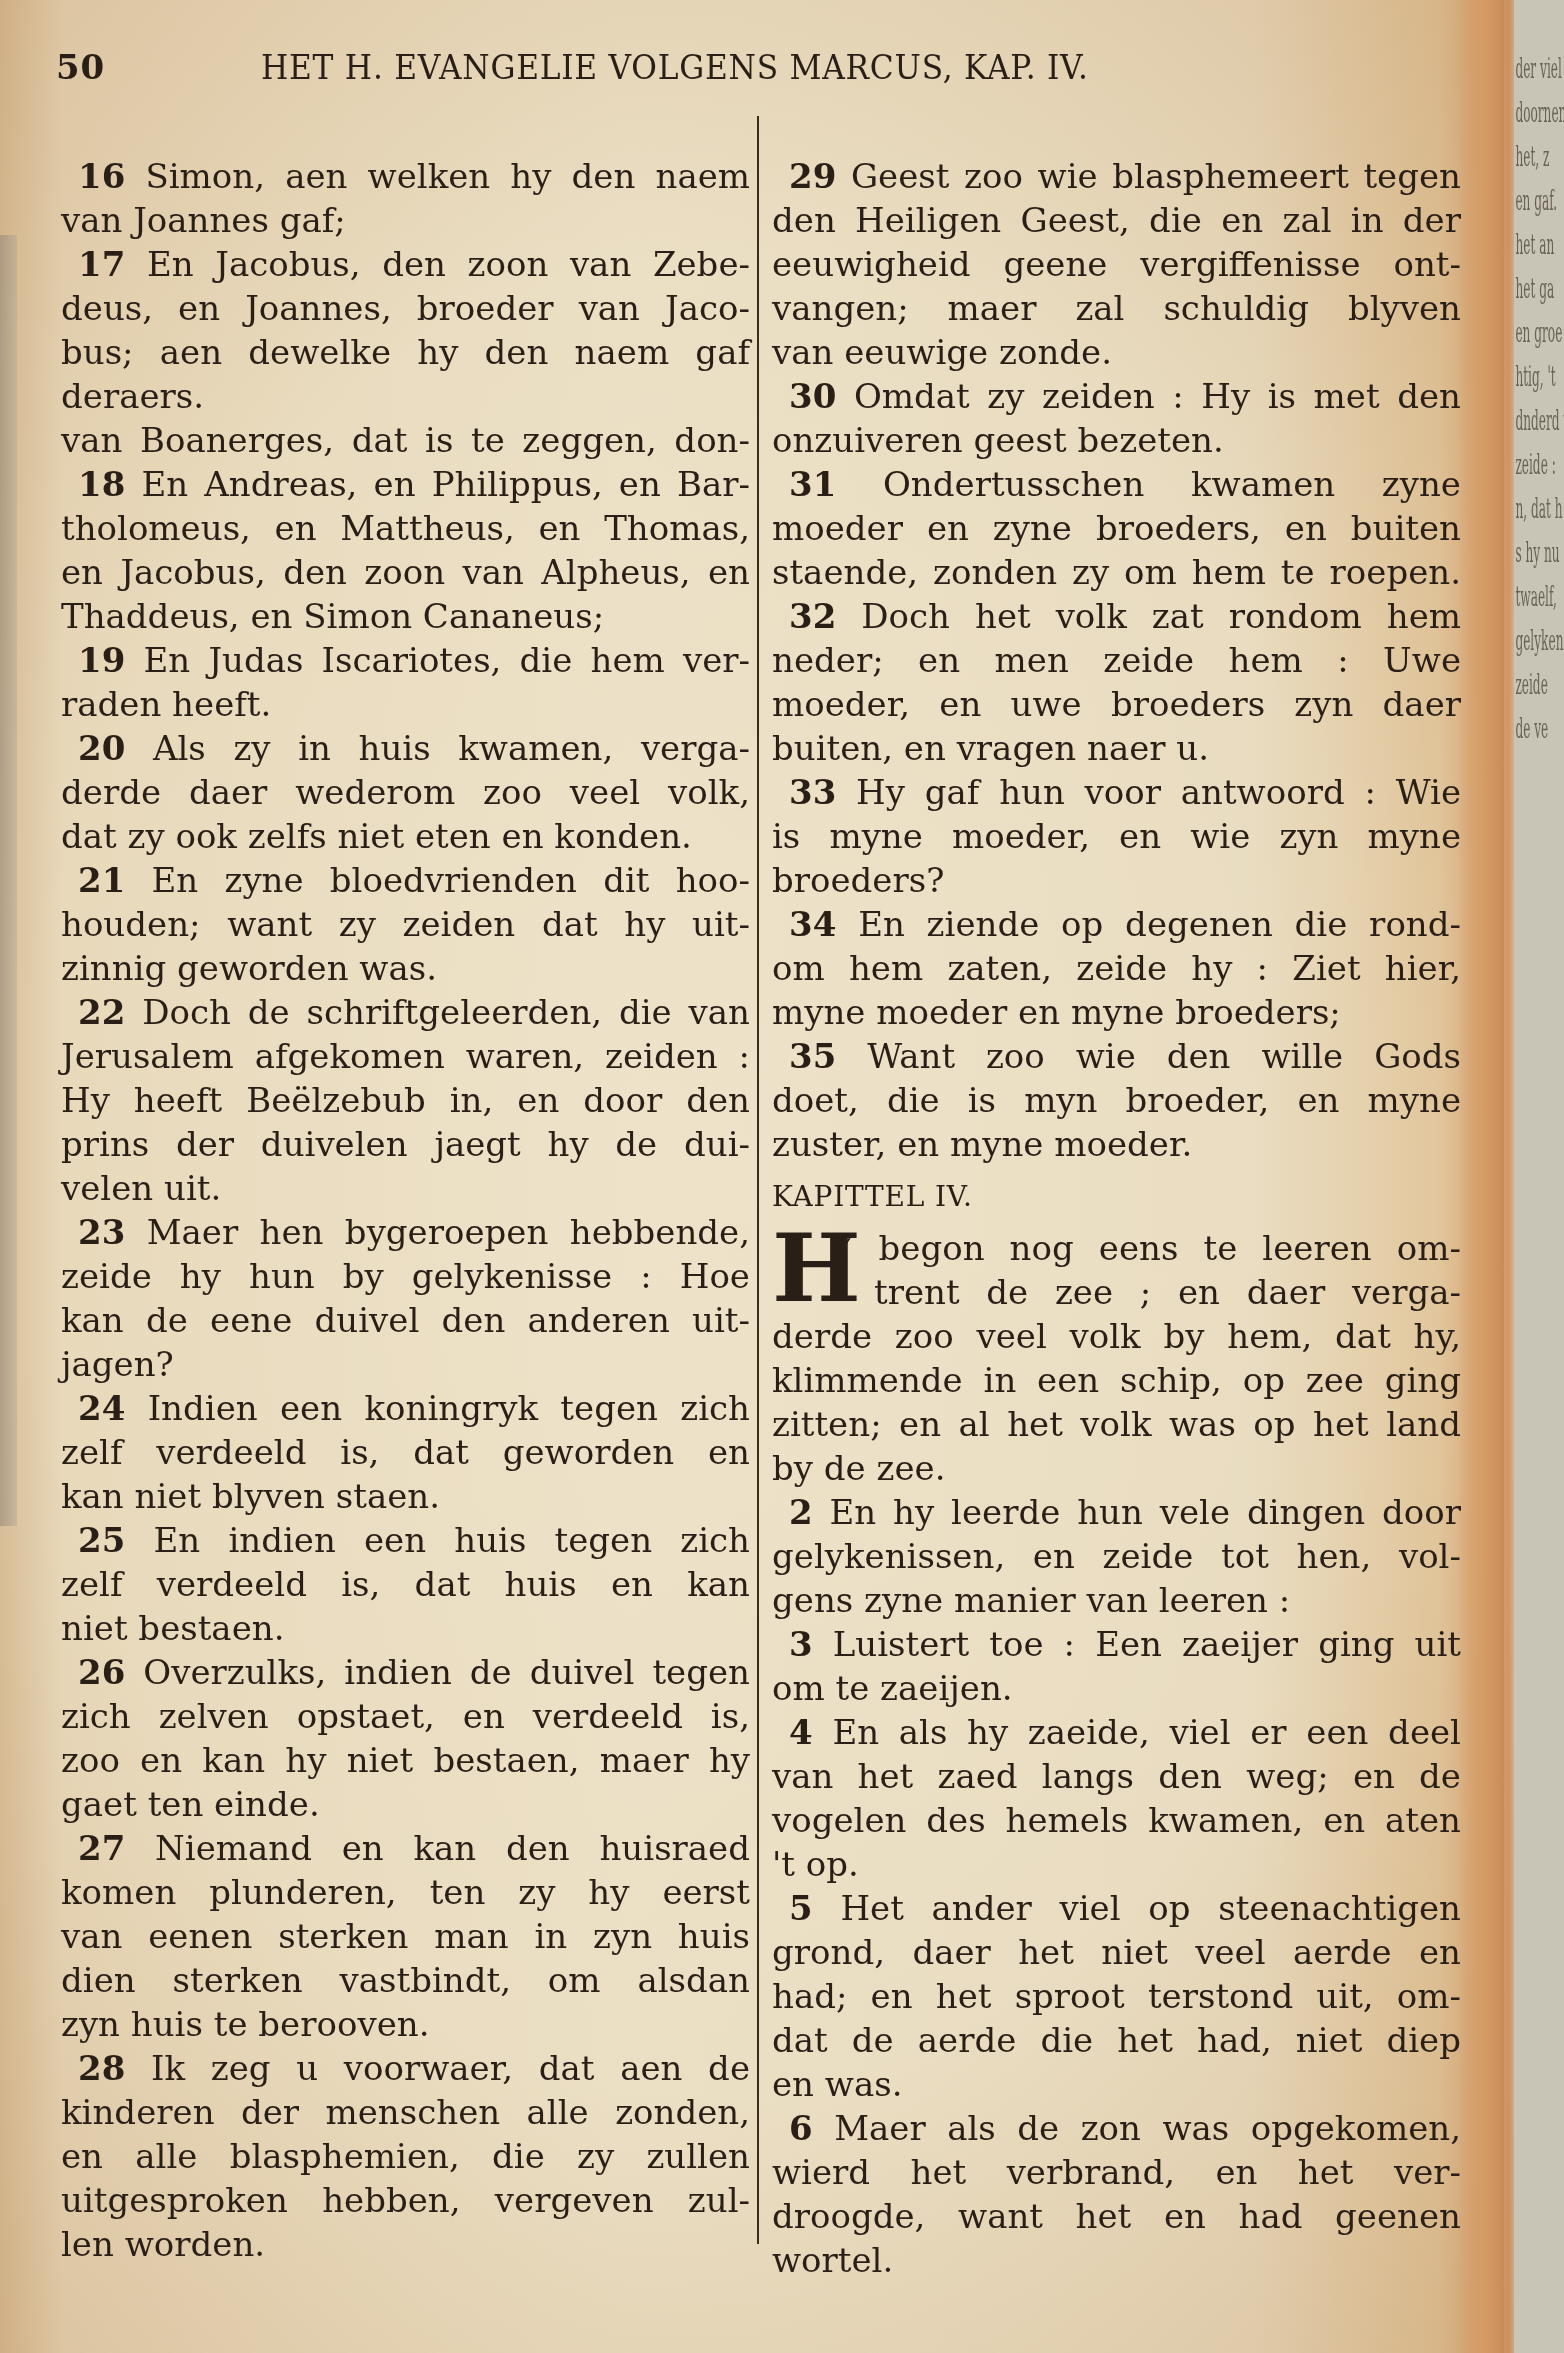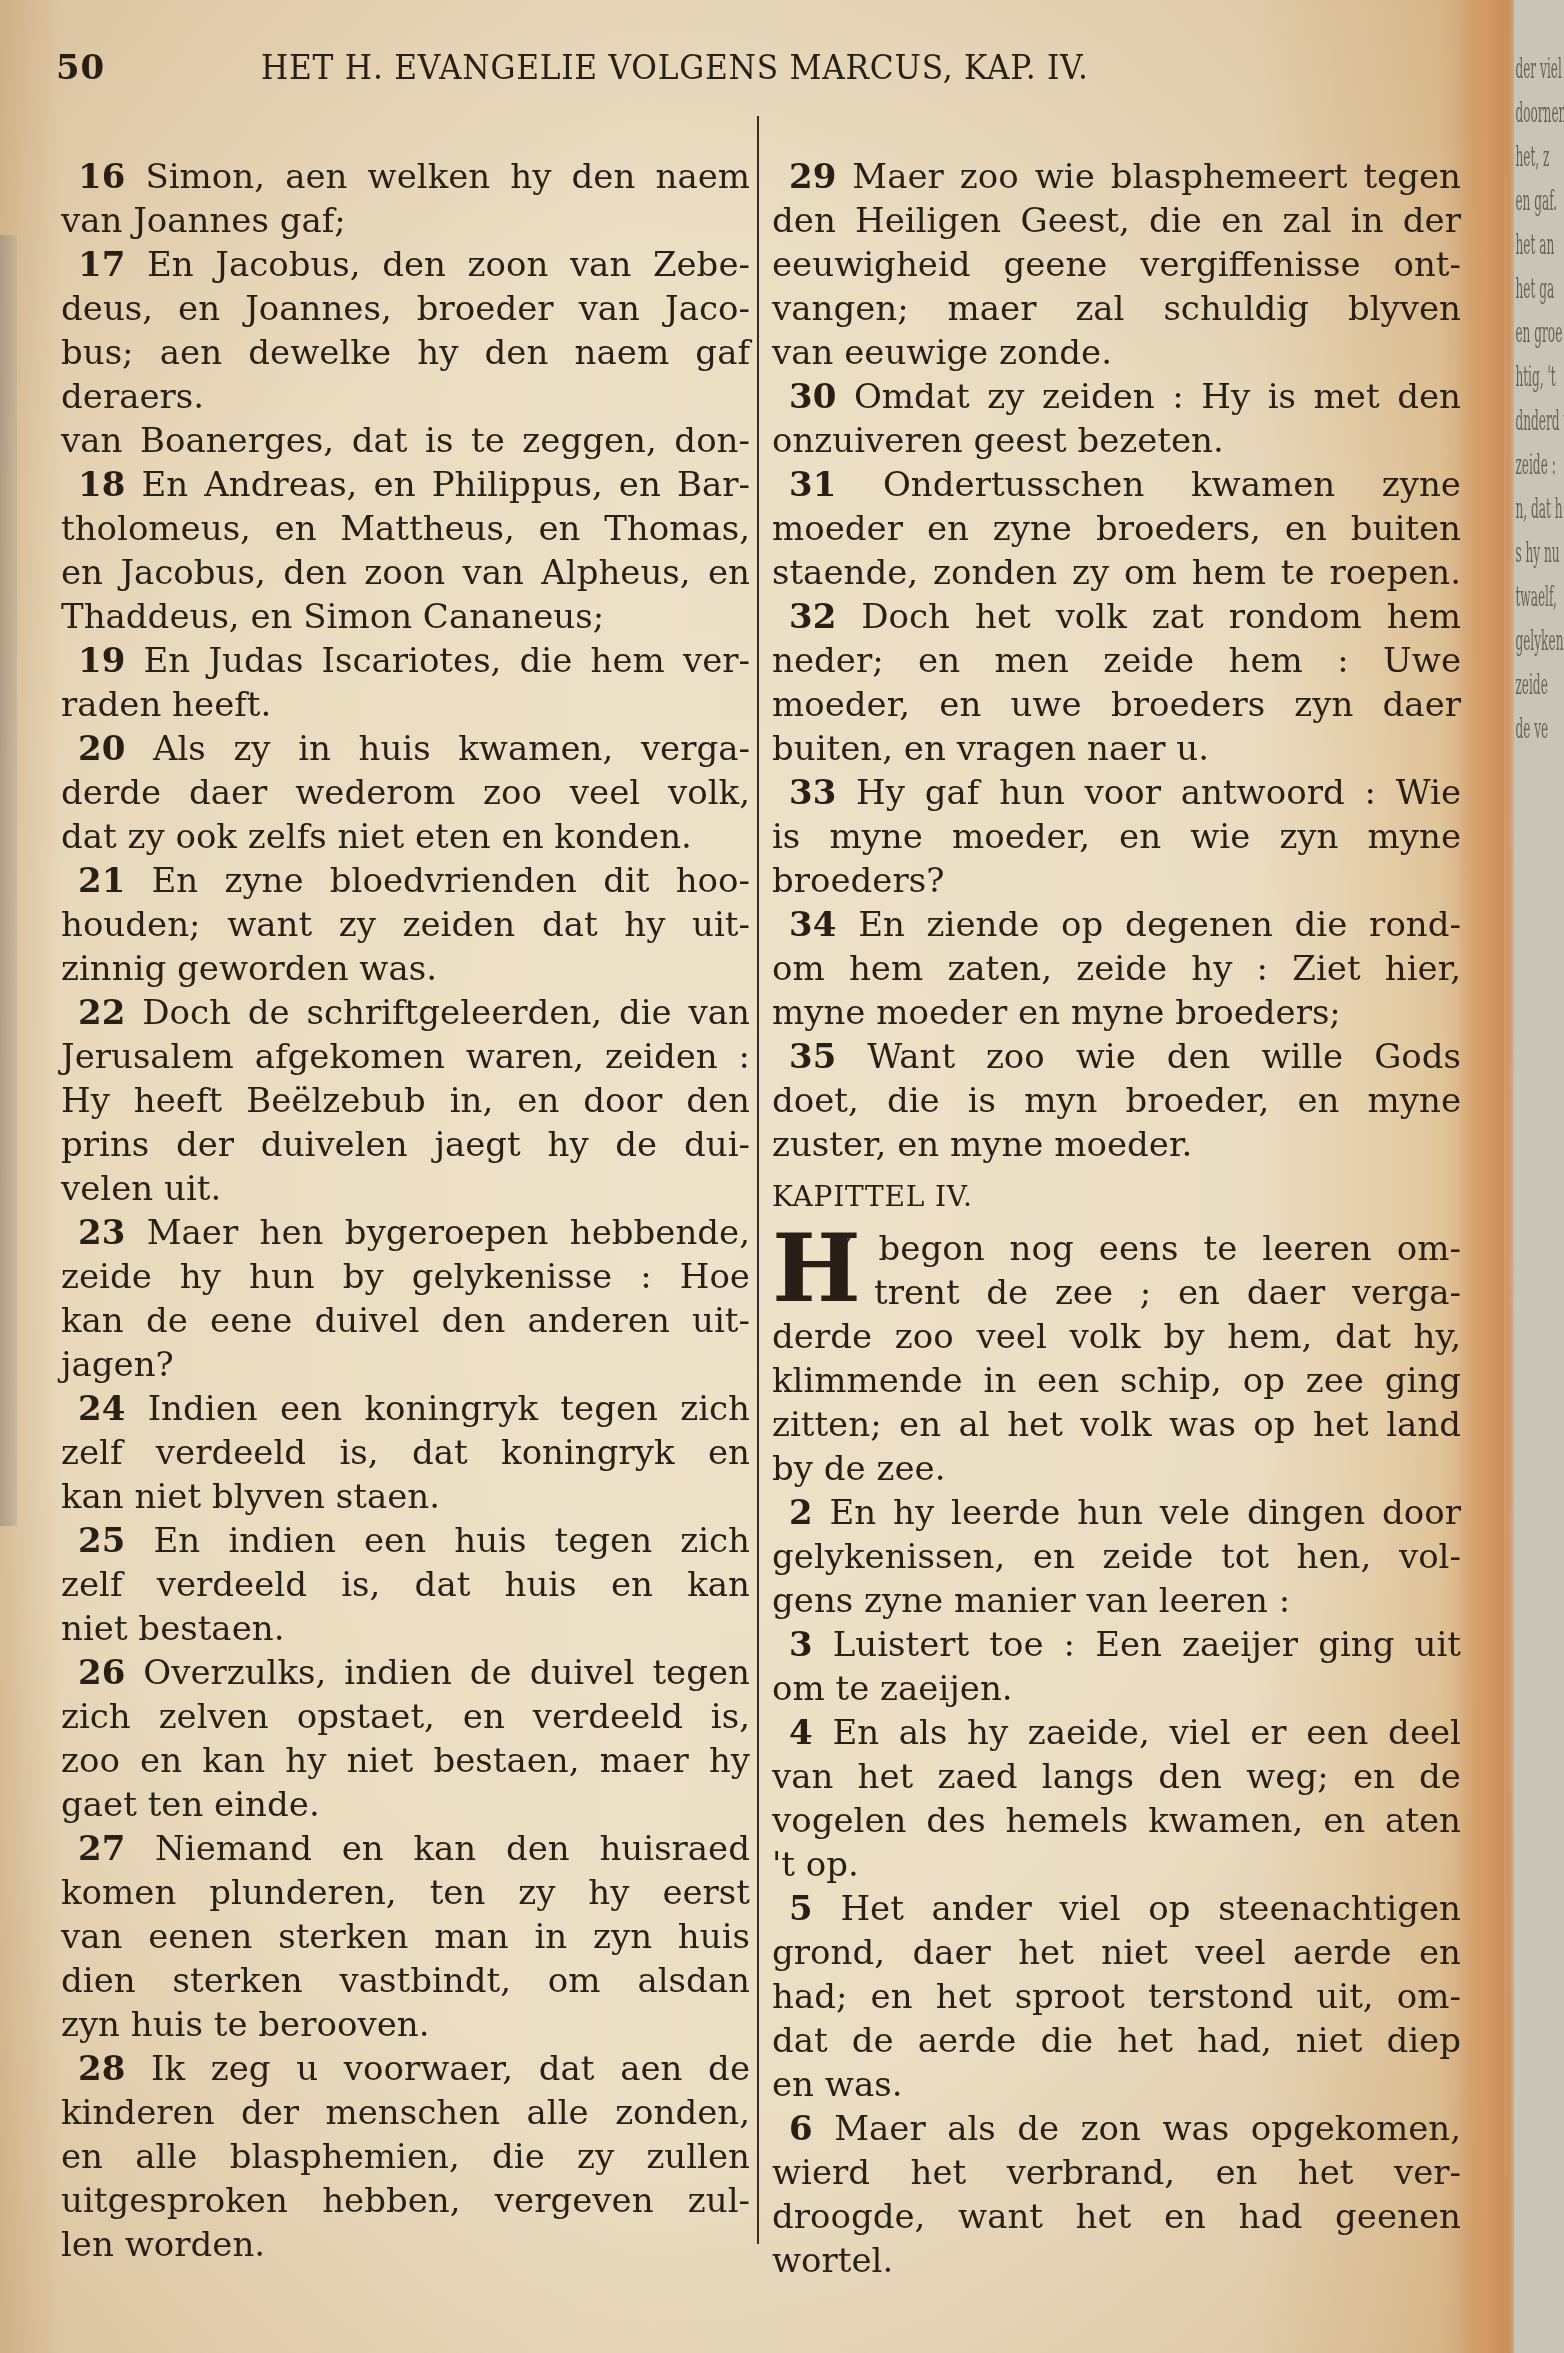--- a/index.html
+++ b/index.html
@@ -117,21 +117,21 @@
     <span class="line just indent"><span class="verse-num">22</span> <span>Doch de schriftgeleerden, die van</span></span>
     <span class="line just"><span>Jerusalem afgekomen waren, zeiden :</span></span>
     <span class="line just"><span>Hy heeft Beëlzebub in, en door den</span></span>
     <span class="line just"><span>prins der duivelen jaegt hy de dui-</span></span>
     <span class="line"><span>velen uit.</span></span>
     <span class="line just indent"><span class="verse-num">23</span> <span>Maer hen bygeroepen hebbende,</span></span>
     <span class="line just"><span>zeide hy hun by gelykenisse : Hoe</span></span>
     <span class="line just"><span>kan de eene duivel den anderen uit-</span></span>
     <span class="line"><span>jagen?</span></span>
     <span class="line just indent"><span class="verse-num">24</span> <span>Indien een koningryk tegen zich</span></span>
-    <span class="line just"><span>zelf verdeeld is, dat koningryk en</span></span>
+    <span class="line just"><span>zelf verdeeld is, dat geworden en</span></span>
     <span class="line"><span>kan niet blyven staen.</span></span>
     <span class="line just indent"><span class="verse-num">25</span> <span>En indien een huis tegen zich</span></span>
     <span class="line just"><span>zelf verdeeld is, dat huis en kan</span></span>
     <span class="line"><span>niet bestaen.</span></span>
     <span class="line just indent"><span class="verse-num">26</span> <span>Overzulks, indien de duivel tegen</span></span>
     <span class="line just"><span>zich zelven opstaet, en verdeeld is,</span></span>
     <span class="line just"><span>zoo en kan hy niet bestaen, maer hy</span></span>
     <span class="line"><span>gaet ten einde.</span></span>
     <span class="line just indent"><span class="verse-num">27</span> <span>Niemand en kan den huisraed</span></span>
     <span class="line just"><span>komen plunderen, ten zy hy eerst</span></span>
@@ -140,21 +140,21 @@
     <span class="line"><span>zyn huis te berooven.</span></span>
     <span class="line just indent"><span class="verse-num">28</span> <span>Ik zeg u voorwaer, dat aen de</span></span>
     <span class="line just"><span>kinderen der menschen alle zonden,</span></span>
     <span class="line just"><span>en alle blasphemien, die zy zullen</span></span>
     <span class="line just"><span>uitgesproken hebben, vergeven zul-</span></span>
     <span class="line"><span>len worden.</span></span>
   </div>
 
 <div class="column col-right" style="transform: scaleY(1);">
   <div id="right-before">
-      <span class="line just indent"><span class="verse-num">29</span> <span>Maer zoo wie blasphemeert tegen</span></span>
+      <span class="line just indent"><span class="verse-num">29</span> <span>Geest zoo wie blasphemeert tegen</span></span>
       <span class="line just"><span>den Heiligen Geest, die en zal in der</span></span>
       <span class="line just"><span>eeuwigheid geene vergiffenisse ont-</span></span>
       <span class="line just"><span>vangen; maer zal schuldig blyven</span></span>
       <span class="line"><span>van eeuwige zonde.</span></span>
       <span class="line just indent"><span class="verse-num">30</span> <span>Omdat zy zeiden : Hy is met den</span></span>
       <span class="line"><span>onzuiveren geest bezeten.</span></span>
       <span class="line just indent"><span class="verse-num">31</span> <span>Ondertusschen kwamen zyne</span></span>
       <span class="line just"><span>moeder en zyne broeders, en buiten</span></span>
       <span class="line just"><span>staende, zonden zy om hem te roepen.</span></span>
       <span class="line just indent"><span class="verse-num">32</span> <span>Doch het volk zat rondom hem</span></span>

